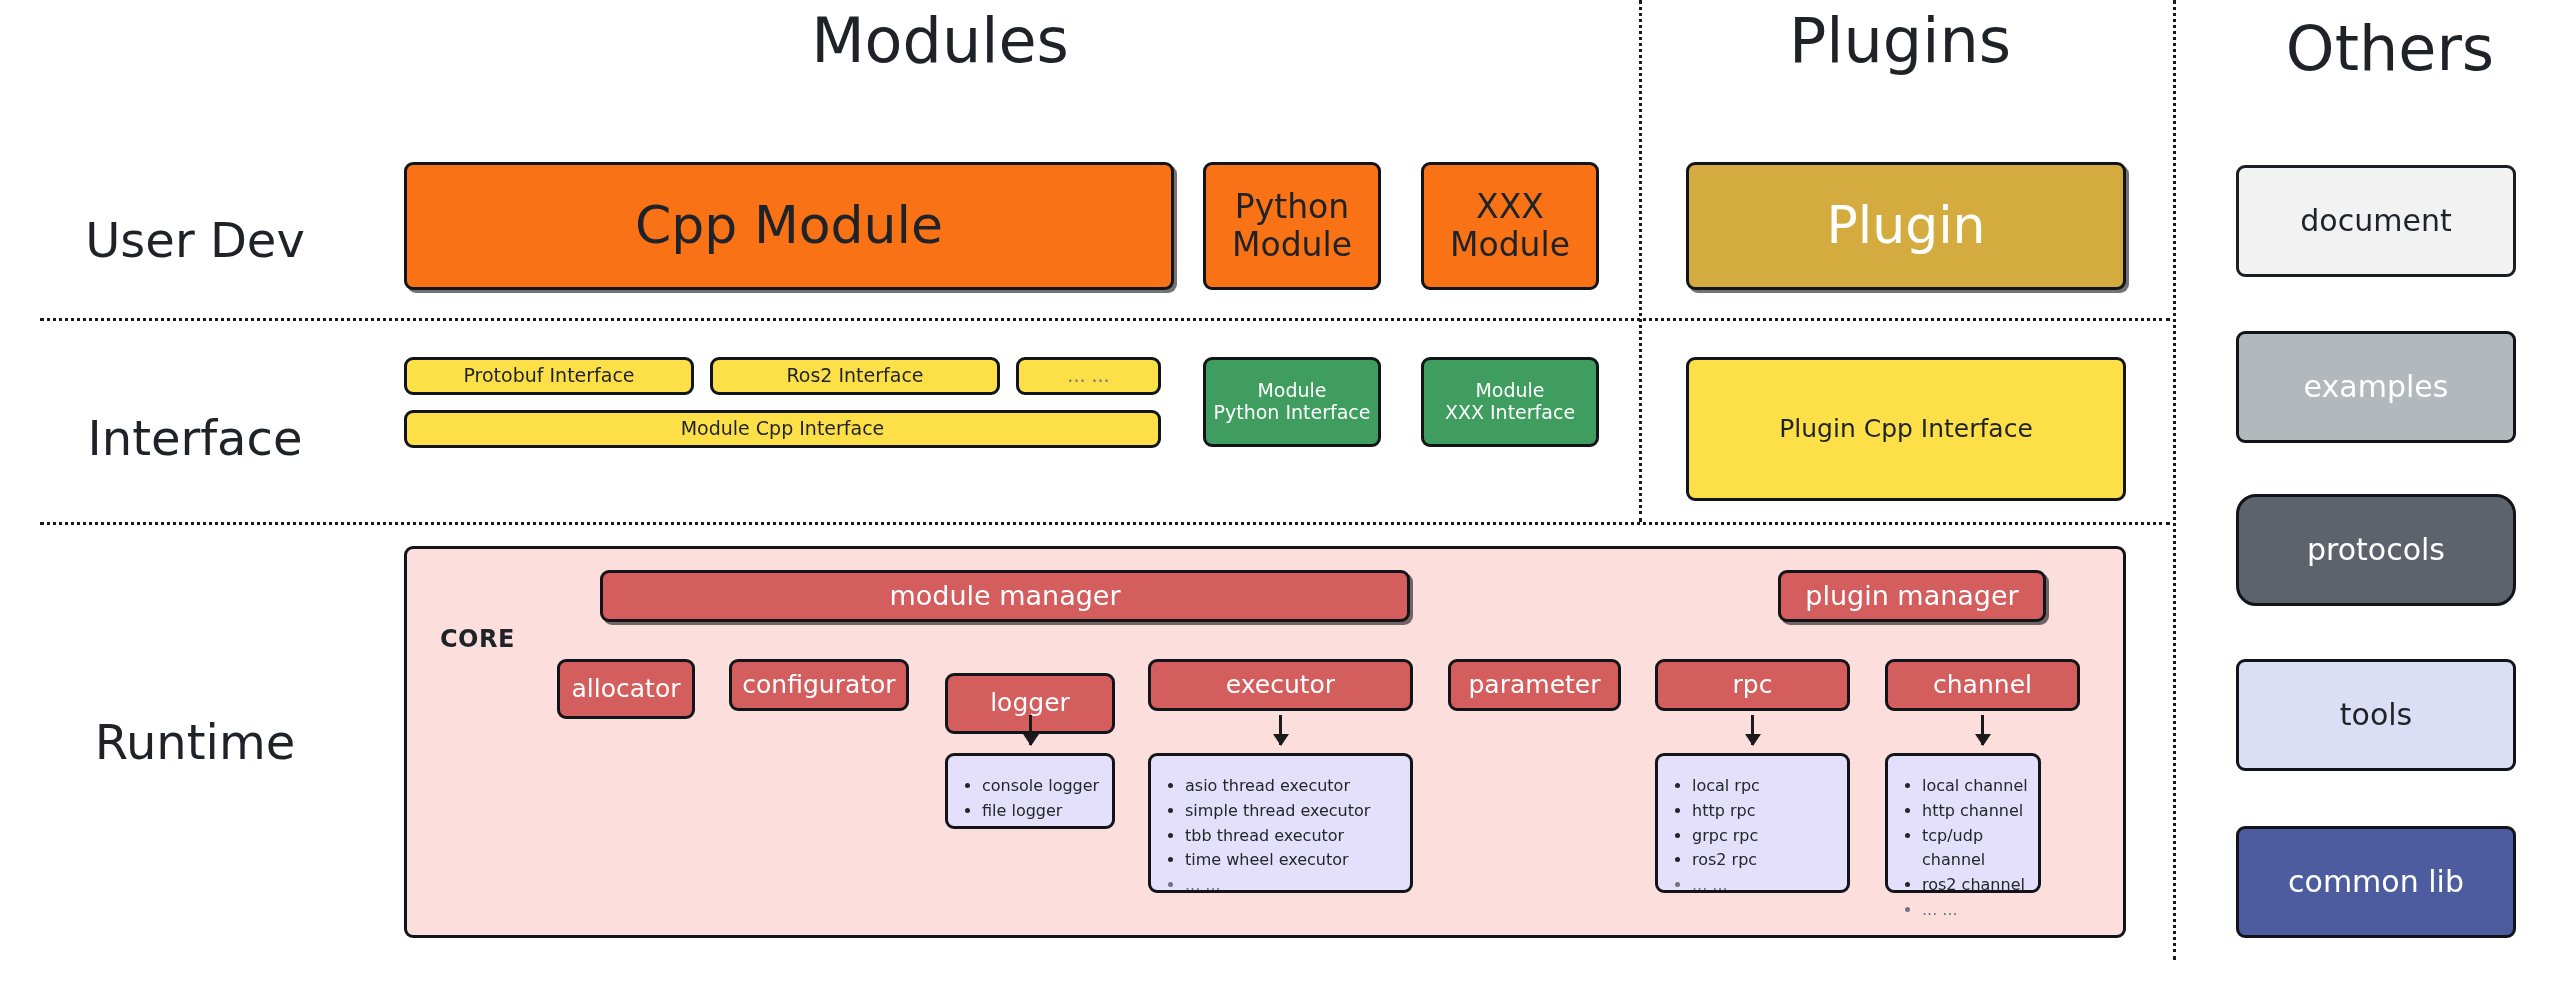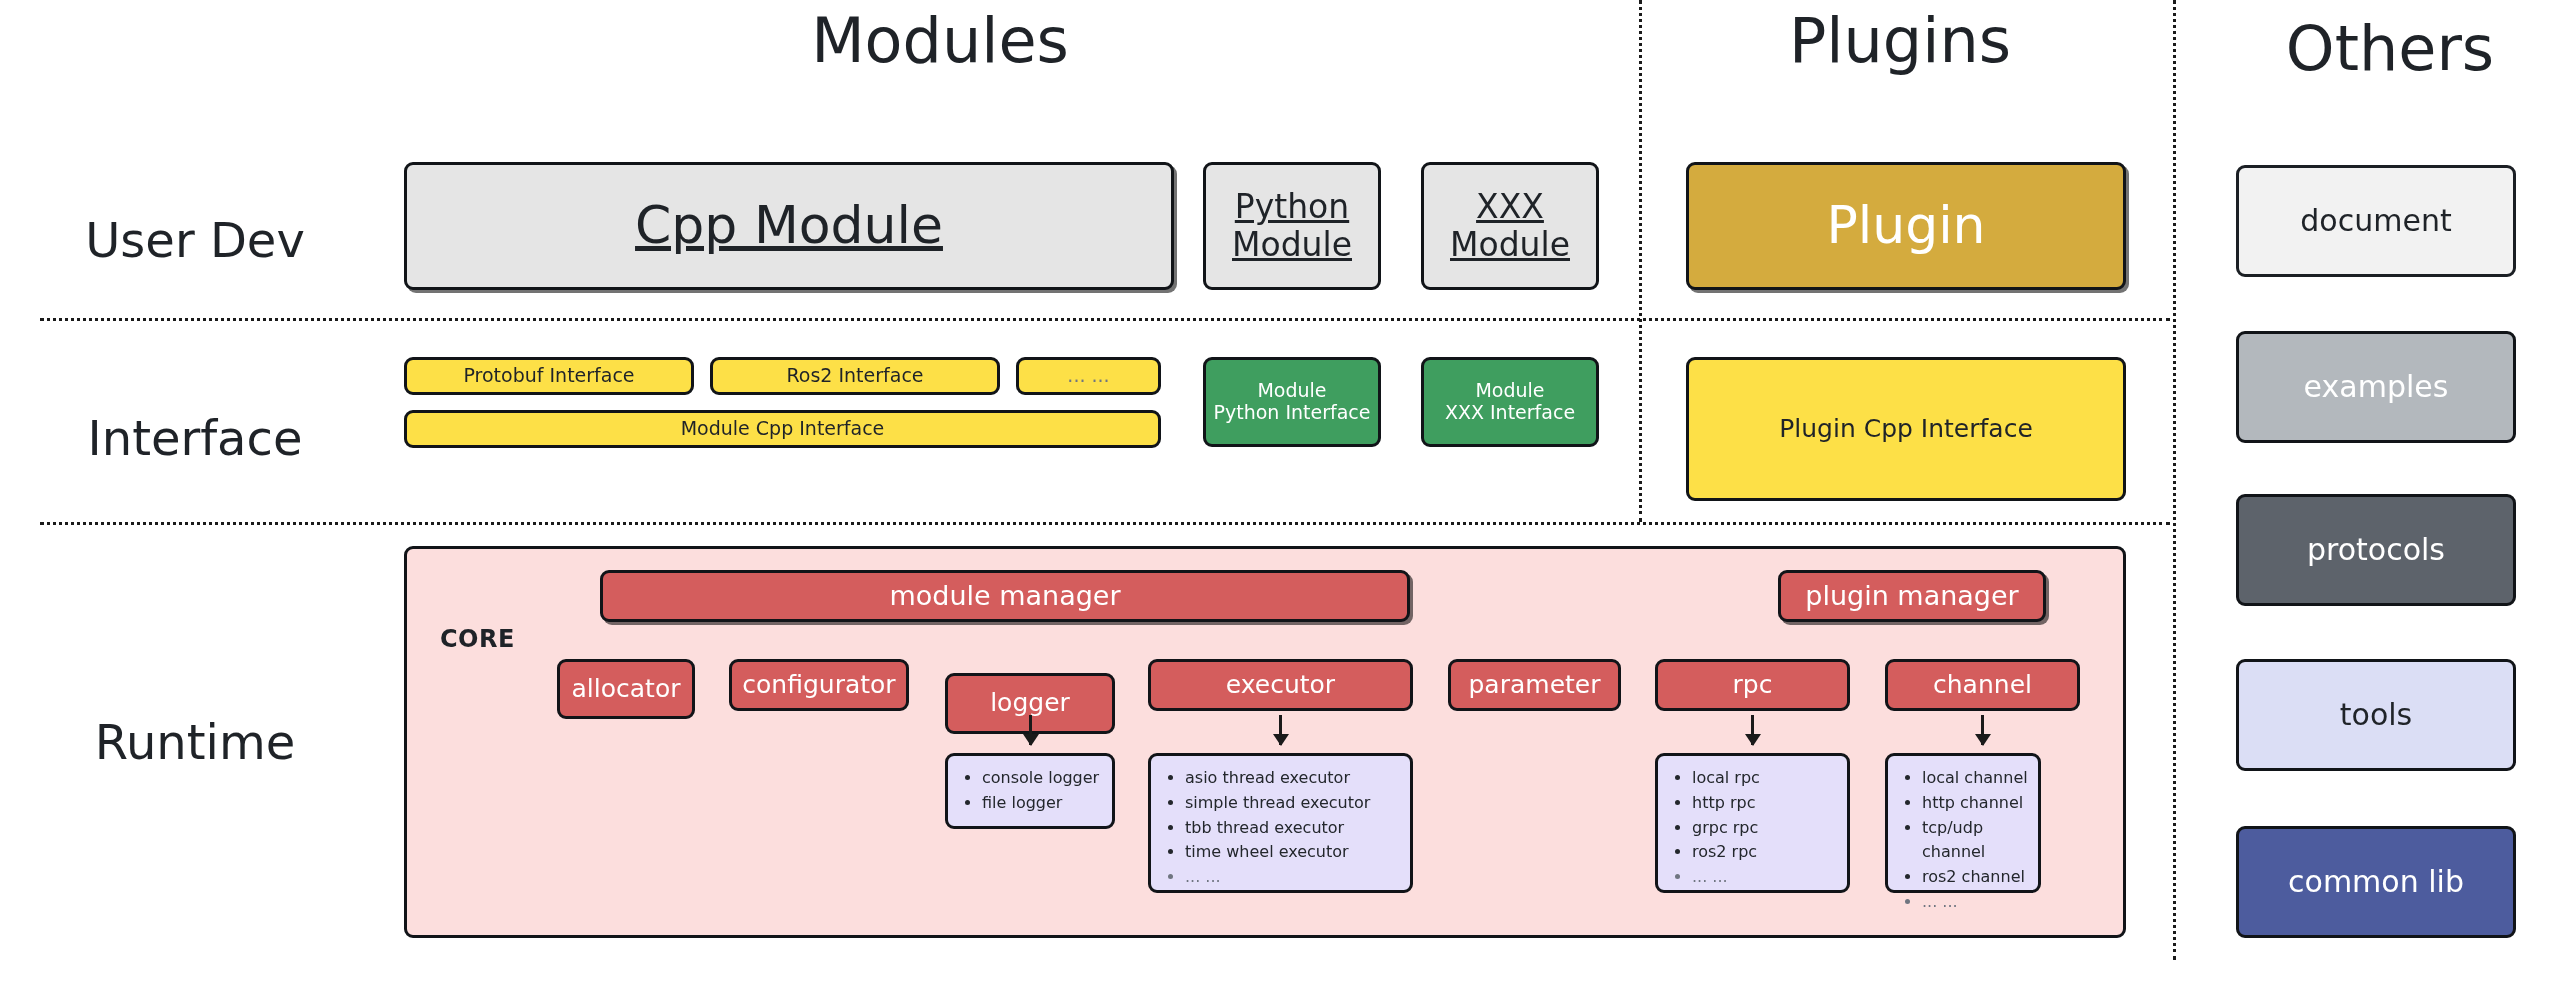--- a/index.html
+++ b/index.html
@@ -54,21 +54,21 @@
     border-radius: 9px;
     display: flex;
     align-items: center;
     justify-content: center;
     text-align: center;
     line-height: 1.15;
     white-space: pre-line;
   }
   .box.shadow { box-shadow: 3px 3px 0 rgba(0,0,0,0.55); }
 
-  .yellow   { background: #e5e5e5; color: #1f2328; text-decoration: underline; }
+  .yellow   { background: #f97316; color: #1f2328; }
   .gold     { background: #d4ab3e; color: #ffffff; }
   .mint     { background: #fde047; color: #1f2328; }
   .green    { background: #3f9e5f; color: #ffffff; }
   .red      { background: #d45d5d; color: #ffffff; }
   .corepane { background: #fcdedd; color: #1f2328; }
   .gray-lt  { background: #f2f2f2; color: #1f2328; border-color:#1b1f24; }
   .gray-md  { background: #b3b8bd; color: #ffffff; }
   .gray-dk  { background: #5d636b; color: #ffffff; }
   .periw    { background: #dbdef5; color: #1f2328; }
   .indigo   { background: #4d5c9e; color: #ffffff; }
@@ -84,21 +84,21 @@
     color: #1f2328;
   }
 
   
   .listbox {
     position: absolute;
     box-sizing: border-box;
     border: 3px solid #111418;
     border-radius: 9px;
     background: #e4dffa;
-    padding: 10px 8px 8px 14px;
+    padding: 18px 8px 8px 14px;
   }
   .listbox ul {
     margin: 0; padding: 0 0 0 20px;
     list-style: disc;
   }
   .listbox li {
     font-size: 16px;
     line-height: 1.55;
     color: #23272c;
   }
@@ -228,19 +228,19 @@
         <li>tcp/udp channel</li>
         <li>ros2 channel</li>
         <li class="dots">... ...</li>
       </ul>
   </div>
 
   <div class="box gray-lt" style="left:2236px; top:165px; width:280px; height:112px; font-size:30px;">document</div>
 
   <div class="box gray-md" style="left:2236px; top:331px; width:280px; height:112px; font-size:30px;">examples</div>
 
-  <div class="box gray-dk" style="left:2236px; top:494px; width:280px; height:112px; font-size:30px;">protocols</div>
+  <div class="box gray-dk" style="left:2236px; top:494px; width:280px; height:112px; font-size:30px;border-radius:20px;">protocols</div>
 
   <div class="box periw" style="left:2236px; top:659px; width:280px; height:112px; font-size:30px;">tools</div>
 
   <div class="box indigo" style="left:2236px; top:826px; width:280px; height:112px; font-size:30px;">common lib</div>
 
 </div>
 
 </body></html>

